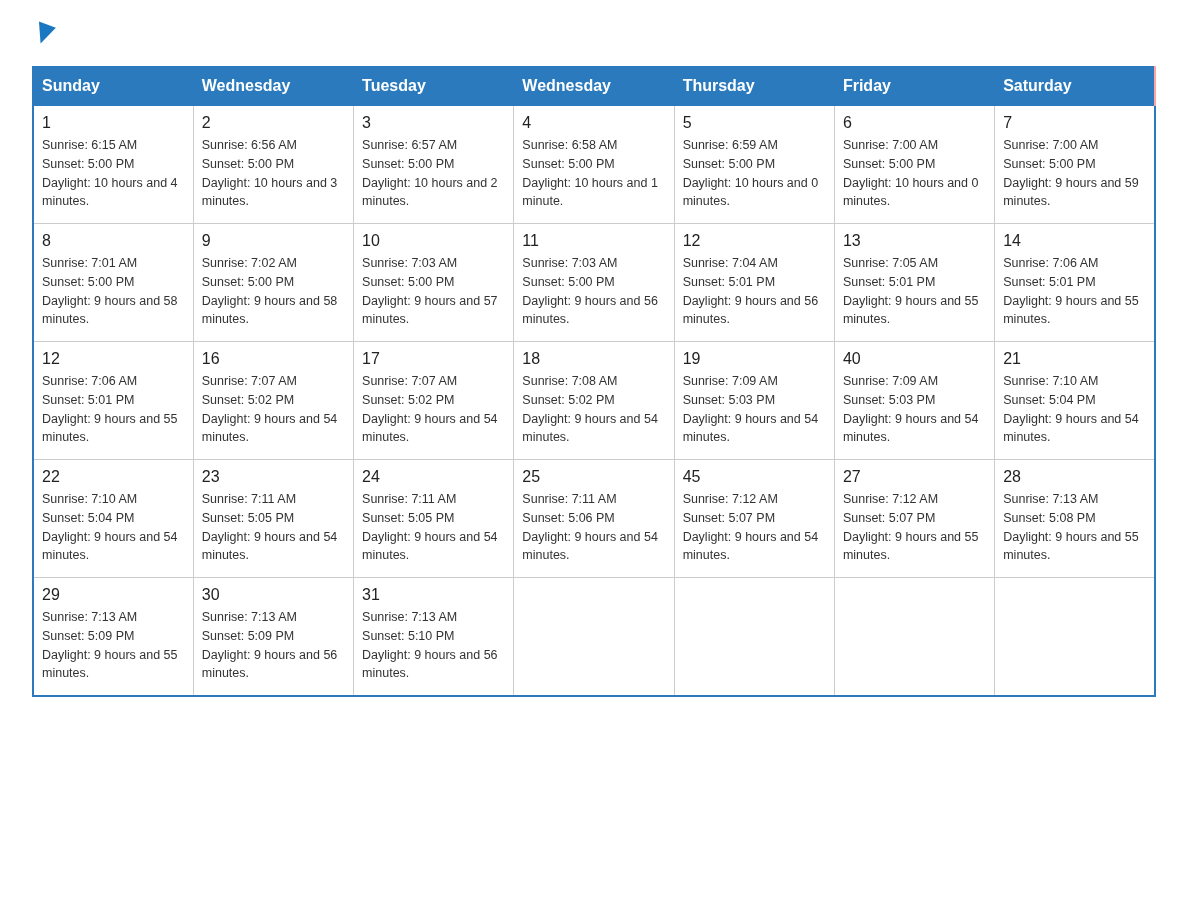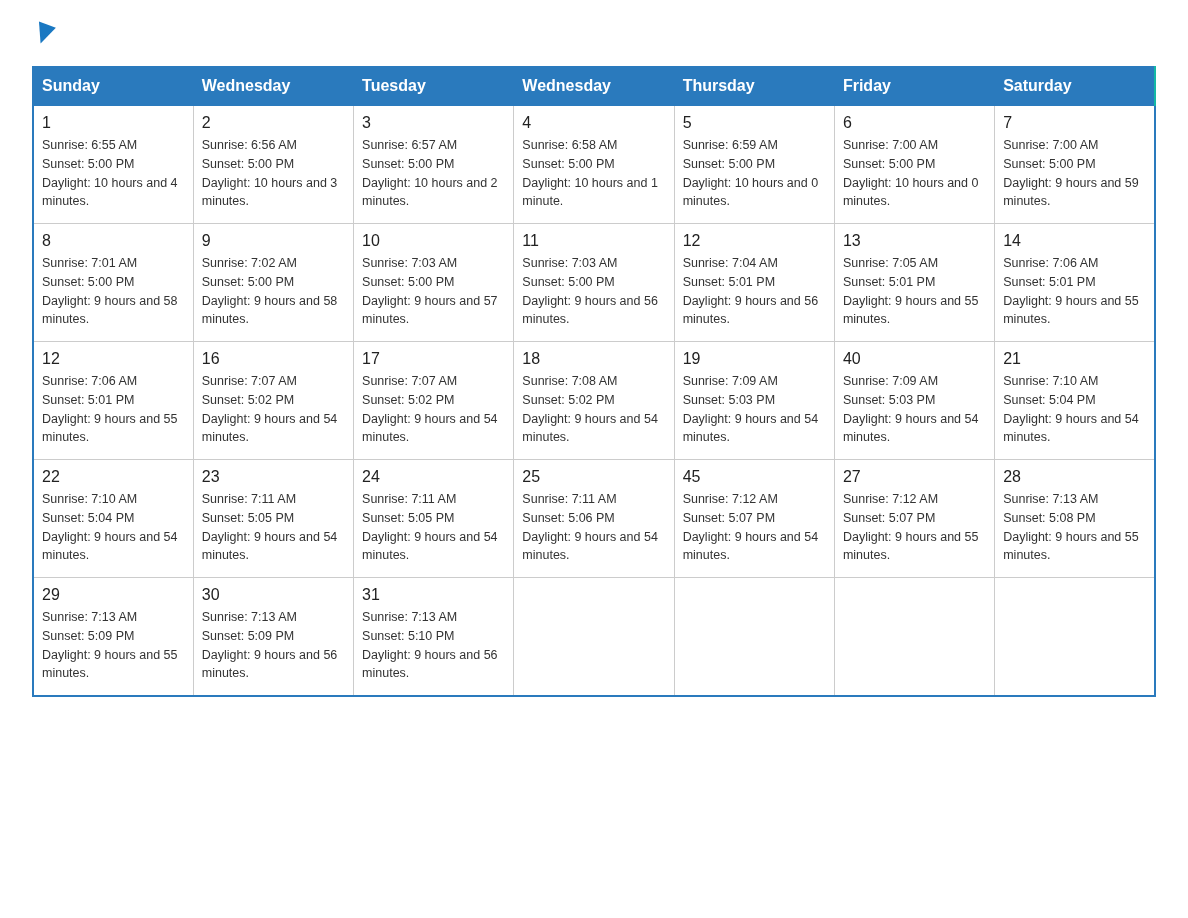--- a/index.html
+++ b/index.html
@@ -66,21 +66,21 @@
       line-height: 1.5;
     }
     tbody tr:last-child td {
       border-bottom: 2px solid #2a7abd;
       margin-left: 46px;
     }
     thead tr th:first-child {
       border-left: 2px solid #2a7abd;
     }
     thead tr th:last-child {
-      border-right: 2px solid #14b8a6;
+      border-right: 2px solid #fca5a5;
     }
     tbody tr td:first-child {
       border-left: 2px solid #2a7abd;
     }
     tbody tr td:last-child {
       border-right: 2px solid #2a7abd;
     }
     .empty-cell {
       background: #fff;
     }
@@ -149,21 +149,21 @@
         <th>Wednesday</th>
         <th>Thursday</th>
         <th>Friday</th>
         <th>Saturday</th>
       </tr>
   </thead>
   <tbody id="calendar-body">
   <tr>
         <td>
         <span class="day-num">1</span>
-        <span class="info-line">Sunrise: 6:55 AM</span>
+        <span class="info-line">Sunrise: 6:15 AM</span>
         <span class="info-line">Sunset: 5:00 PM</span>
         <span class="info-line">Daylight: 10 hours and 4 minutes.</span>
       </td>
         <td>
         <span class="day-num">2</span>
         <span class="info-line">Sunrise: 6:56 AM</span>
         <span class="info-line">Sunset: 5:00 PM</span>
         <span class="info-line">Daylight: 10 hours and 3 minutes.</span>
       </td>
         <td>

